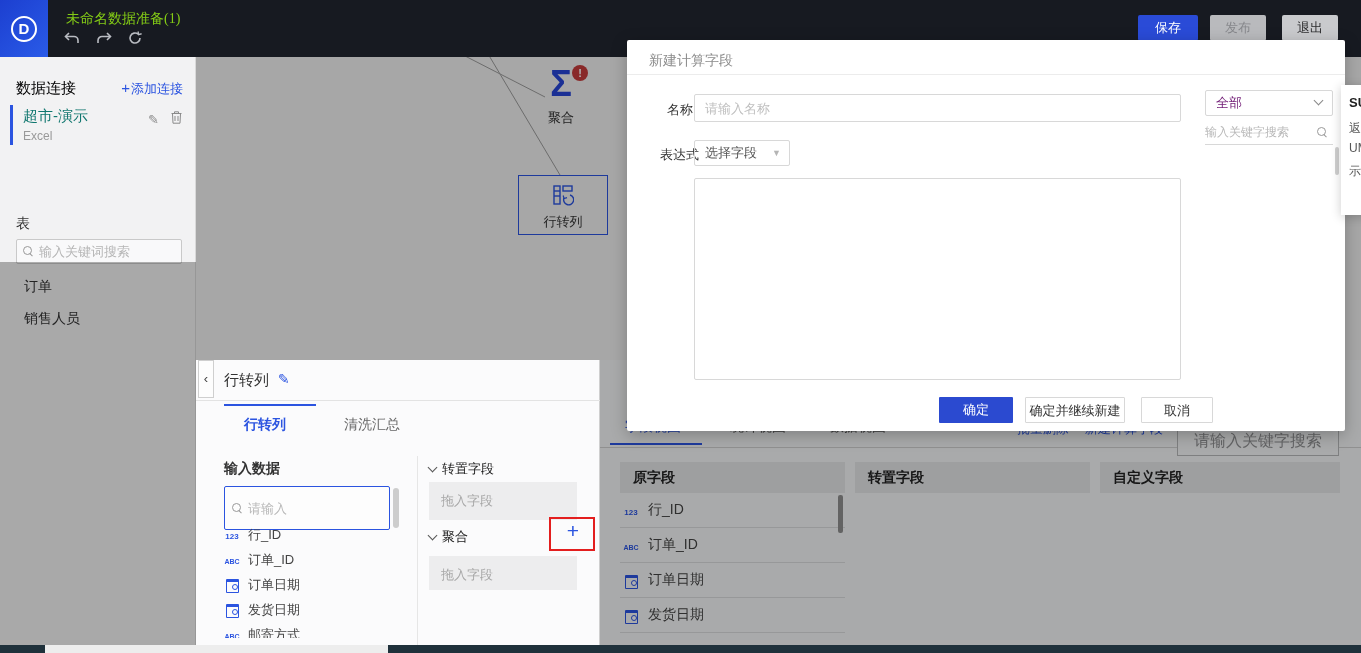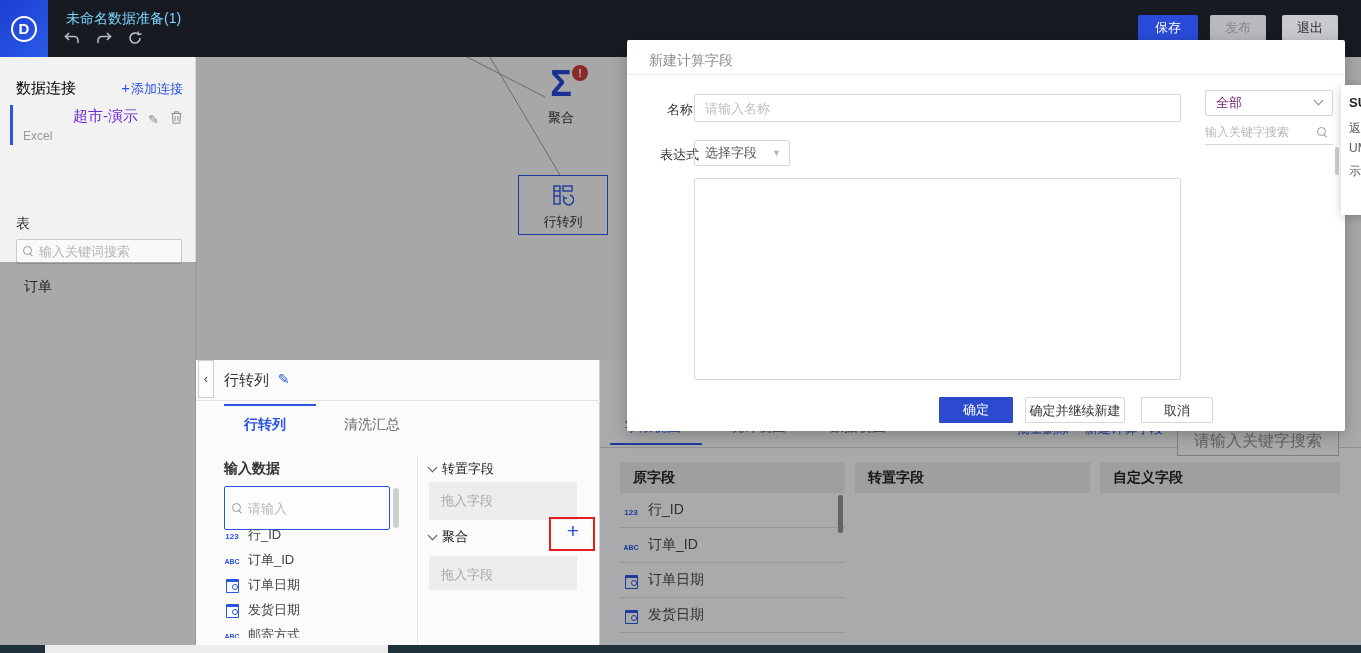--- a/index.html
+++ b/index.html
@@ -3,35 +3,35 @@
 <meta charset="utf-8">
 <style>
   *{box-sizing:border-box;margin:0;padding:0;}
   html,body{width:1361px;height:653px;overflow:hidden;}
   body{font-family:"Liberation Sans","DejaVu Sans",sans-serif;position:relative;background:#efefef;font-size:13px;color:#333;}
 
   
   .topbar{position:absolute;left:0;top:0;width:1361px;height:57px;background:#171a21;z-index:40;}
   .logo{position:absolute;left:0;top:0;width:48px;height:57px;background:linear-gradient(135deg,#1c3fd0,#2a5be8);display:flex;align-items:center;justify-content:center;}
   .logo .d{width:26px;height:26px;border:2px solid #fff;border-radius:50%;color:#fff;font-weight:bold;font-size:15px;line-height:22px;text-align:center;}
-  .tb-title{position:absolute;left:66px;top:10px;color:#7dd3fc;font-size:14px;}
+  .tb-title{position:absolute;left:66px;top:10px;color:#84cc16;font-size:14px;font-family:Liberation Serif, serif;}
   .tb-icons{position:absolute;left:64px;top:31px;display:flex;gap:16px;align-items:center;}
   .tb-icons svg{display:block;}
   .tb-btn{position:absolute;top:15px;height:26px;border:none;border-radius:2px;font-size:13px;text-align:center;line-height:26px;cursor:pointer;padding:0;}
   .btn-save{left:1138px;width:60px;background:#2a4bd7;color:#fff;}
   .btn-publish{left:1210px;width:56px;background:#b9babd;color:#87888c;}
   .btn-exit{left:1282px;width:56px;background:#c9cacd;color:#2c2c2e;}
 
   
   .sidebar{position:absolute;left:0;top:57px;width:196px;height:588px;background:#f2f2f3;border-right:1px solid #d9d9d9;}
   .sb-head{position:absolute;left:16px;top:22px;font-size:15px;color:#000000;}
   .sb-add{position:absolute;right:12px;top:22px;color:#2b54e0;font-size:13px;cursor:pointer;}
   .sb-add .plus{font-size:15px;margin-right:1px;}
   .conn{position:absolute;left:10px;top:48px;width:178px;border-left:3px solid #2b54e0;padding:2px 0 2px 10px;}
-  .conn .nm{font-size:15px;color:#6d28d9;text-align:center;}
+  .conn .nm{font-size:15px;color:#0f766e;}
   .conn .tp{font-size:12px;color:#999;margin-top:3px;}
   .conn-icons{position:absolute;right:6px;top:6px;display:flex;gap:12px;align-items:center;}
   .sb-tables{position:absolute;left:16px;top:158px;font-size:14px;color:#333;}
   .sb-search{position:absolute;left:16px;top:182px;width:166px;height:25px;border:1px solid #c9c9c9;border-radius:2px;background:#f9f9fa;display:flex;align-items:center;padding:0 6px;gap:5px;}
   .sb-search input{border:none;outline:none;background:transparent;width:130px;font-size:13px;color:#555;}
   .sb-search input::placeholder{color:#b5b5b5;}
   .tbl-list{position:absolute;left:0;top:214px;width:196px;}
   .tbl-item{padding:7px 0 7px 24px;font-size:14px;color:#333;cursor:pointer;}
 
   
@@ -198,20 +198,21 @@
     </div>
   </div>
   <div class="sb-tables">表</div>
   <div class="sb-search">
     <span class="mag"></span>
     <input placeholder="输入关键词搜索" style="">
   </div>
   <div class="tbl-list">
 
   <div class="tbl-item">订单</div>
+      <div class="tbl-item">销售人员</div>
     </div>
 </div>
 
 <div class="canvas">
   <svg class="edge-svg" width="420" height="180">
     <line x1="232" y1="-20" x2="349" y2="40" stroke="#9b9b9b" stroke-width="1"></line>
     <line x1="282" y1="-20" x2="364" y2="118" stroke="#9b9b9b" stroke-width="1"></line>
   </svg>
   <div class="node-agg">
     <span class="sigma">Σ</span>

